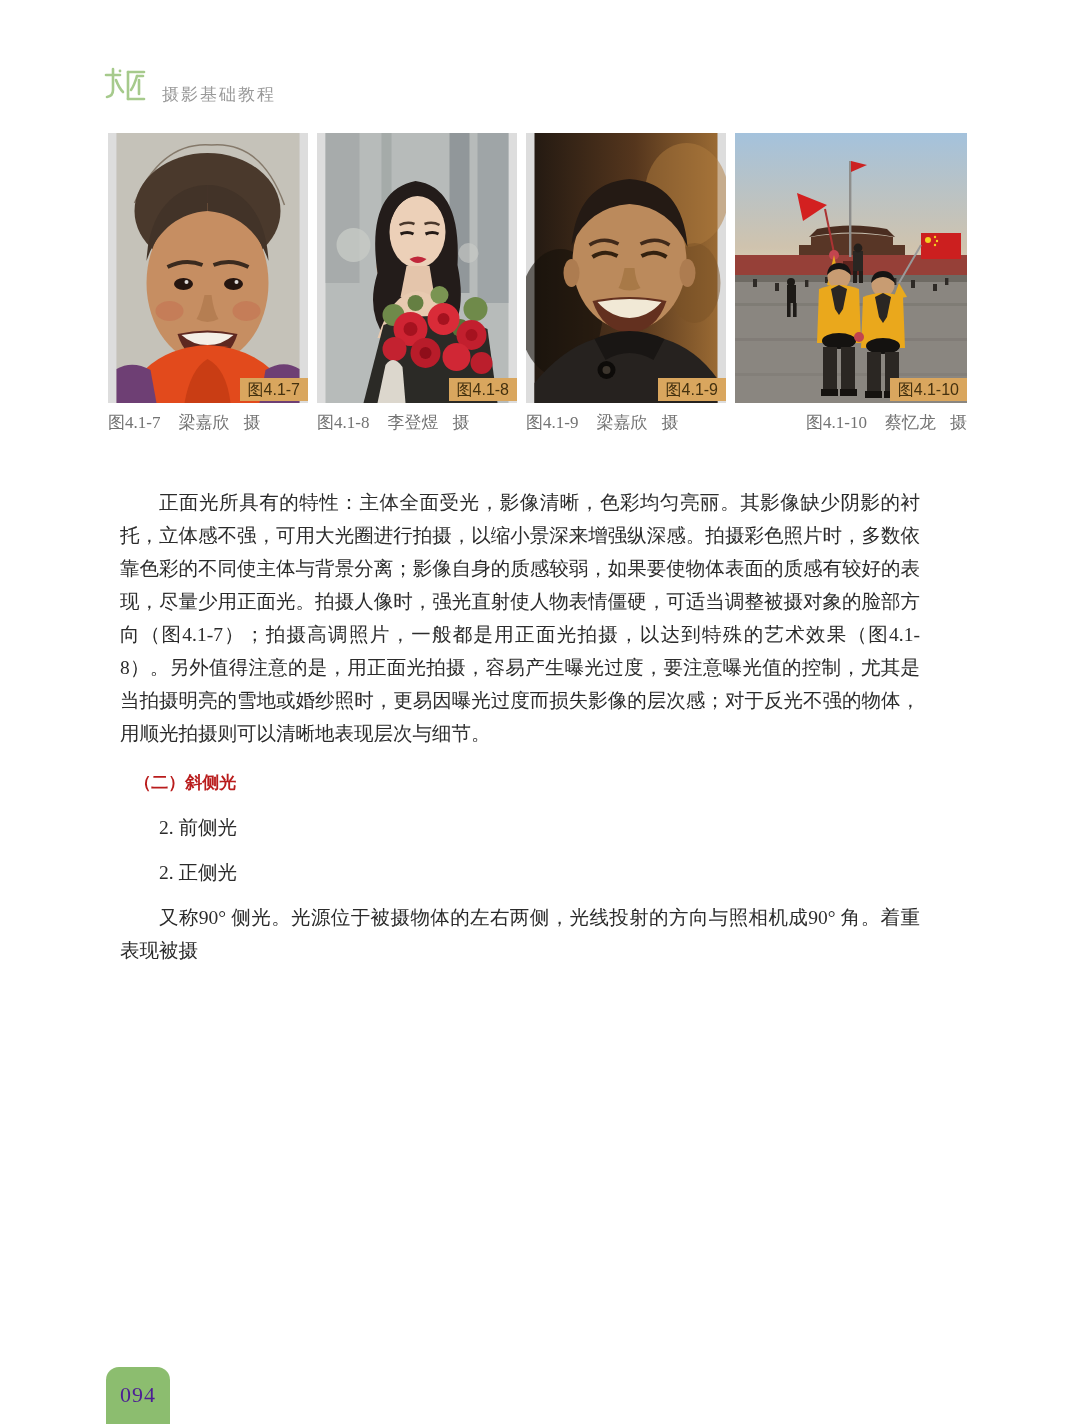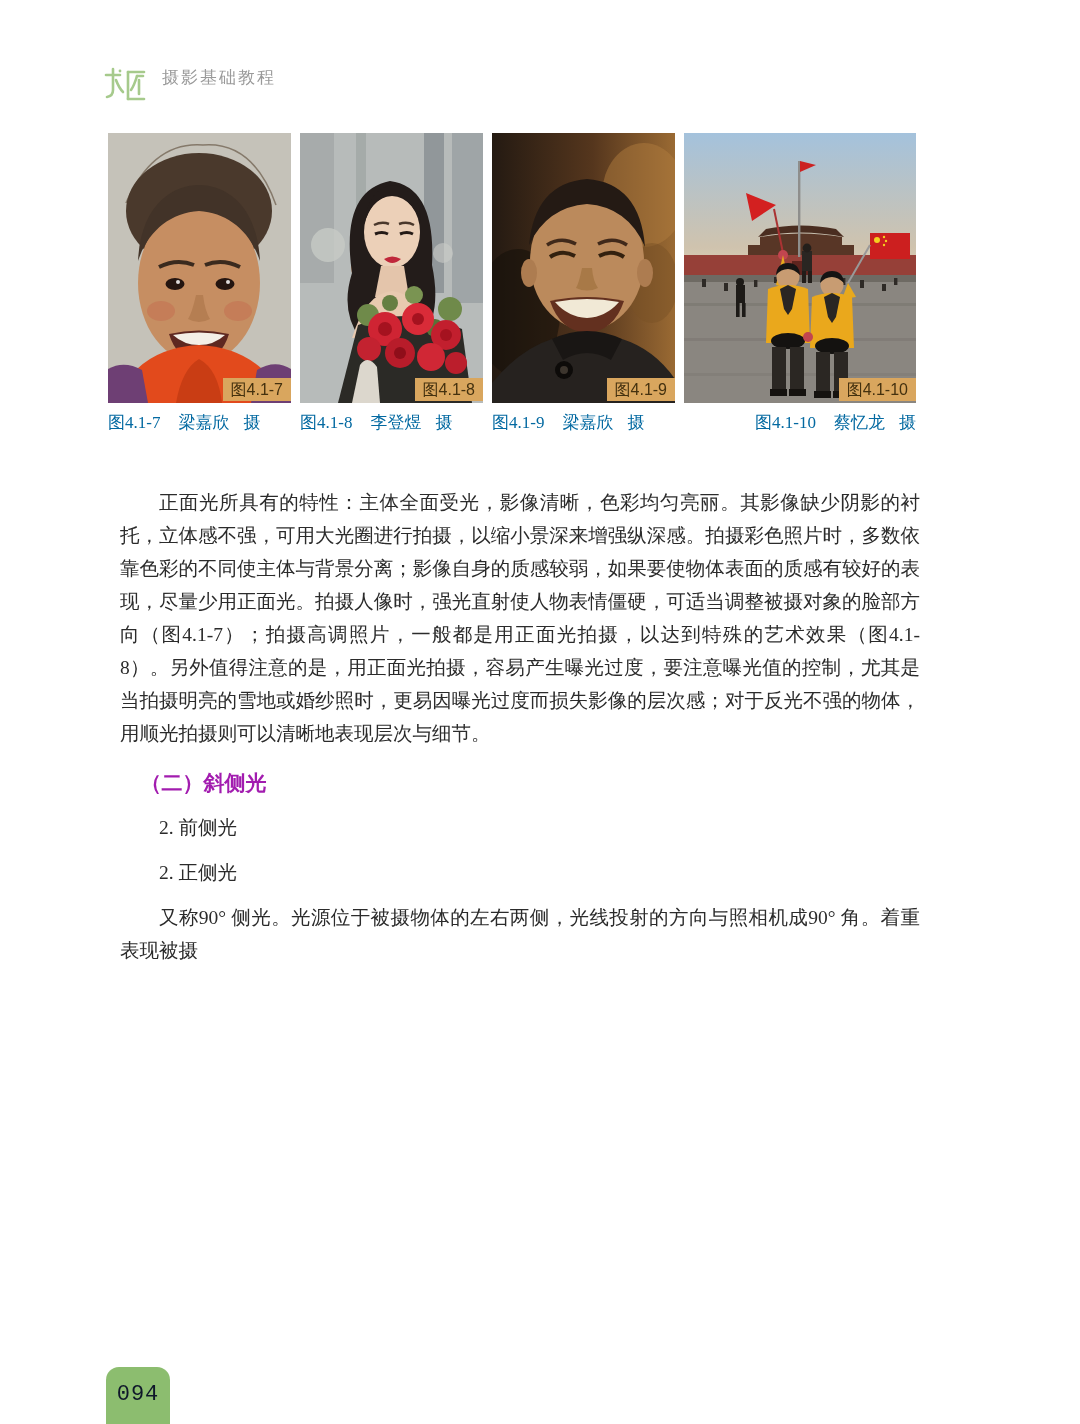--- a/index.html
+++ b/index.html
@@ -3,58 +3,58 @@
 <meta charset="utf-8">
 <style>
   html,body { margin:0; padding:0; background:#e8e8e8; }
   .page {
     position:relative; width:1080px; height:1424px; margin:0 auto;
     background:#ffffff; overflow:hidden;
     font-family:"Liberation Serif", serif; color:#2b2b2b;
   }
 
   
-  .hdr { position:absolute; left:104px; top:66px; display:flex; align-items:flex-start; gap:16px; }
+  .hdr { position:absolute; left:104px; top:66px; display:flex; align-items:flex-end; gap:16px; }
   .hdr .title { font-family:"Liberation Sans", sans-serif; font-size:17px; color:#9a9a9a; letter-spacing:2px; }
 
   
   .figs { position:absolute; left:108px; top:133px; display:flex; gap:9px; }
   .fig { position:relative; height:270px; overflow:hidden; background:#ddd; }
   .fig svg { display:block; width:100%; height:100%; }
-  .w183 { width:183px; } .w232 { width:232px;text-align:right; }
+  .w183 { width:200px; } .w232 { width:232px;text-align:right; }
   .fig-tag {
     position:absolute; right:0; bottom:2px;
     background:#d9a65e; color:#44310f;
     font-size:16px; line-height:1; padding:4px 8px 3px;
     font-family:"Liberation Sans", sans-serif;
   }
 
   
-  .caps { position:absolute; left:108px; top:411px; display:flex; gap:9px; font-size:17px; color:#0369a1; }
+  .caps { position:absolute; left:108px; top:411px; display:flex; gap:9px; font-size:17px; color:#737373; }
   .cap { height:22px; }
   .cap .fign { margin-right:18px; }
   .cap .auth { margin-right:14px; }
 
   
   .content {
     position:absolute; left:108px; top:474px; width:824px;
     font-size:19.5px; line-height:33px; text-align:justify;
   }
   .content p { margin:12px; text-indent:2em; }
   .content .h2 {
     font-family:"Liberation Sans", sans-serif;
-    font-weight:bold; font-size:21px; color:#a21caf;
+    font-weight:bold; font-size:17px; color:#b91c1c;
     margin:16px 0 10px; text-indent:1.55em;
   }
 
   
   .page-tab {
     position:absolute; left:106px; top:1367px; width:64px; height:57px;
     background:#8cbd6f; border-radius:13px 13px 0 0;
-    color:#0f172a; font-family:Liberation Mono, monospace;
+    color:#4c1d95; font-family:Liberation Serif, serif;
     font-size:22px; text-align:center; line-height:1;
     padding-top:17px; box-sizing:border-box; letter-spacing:1px;
   }
 </style>
 </head>
 <body>
 
 <div class="page">
 
   <div class="hdr">

